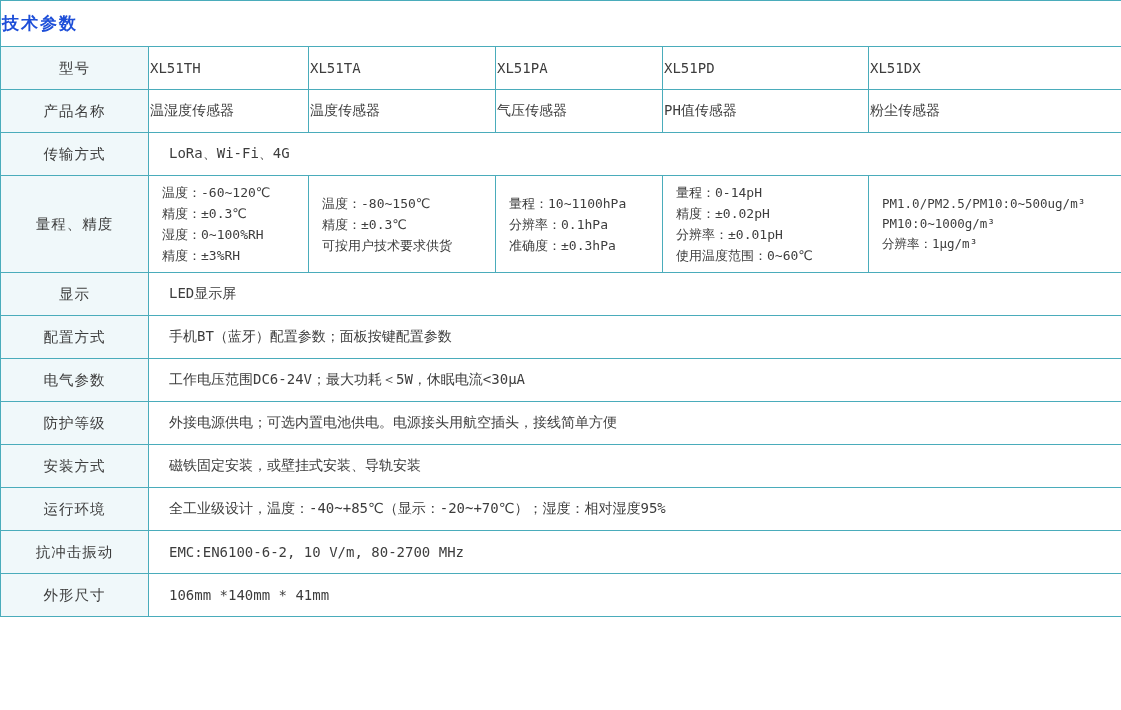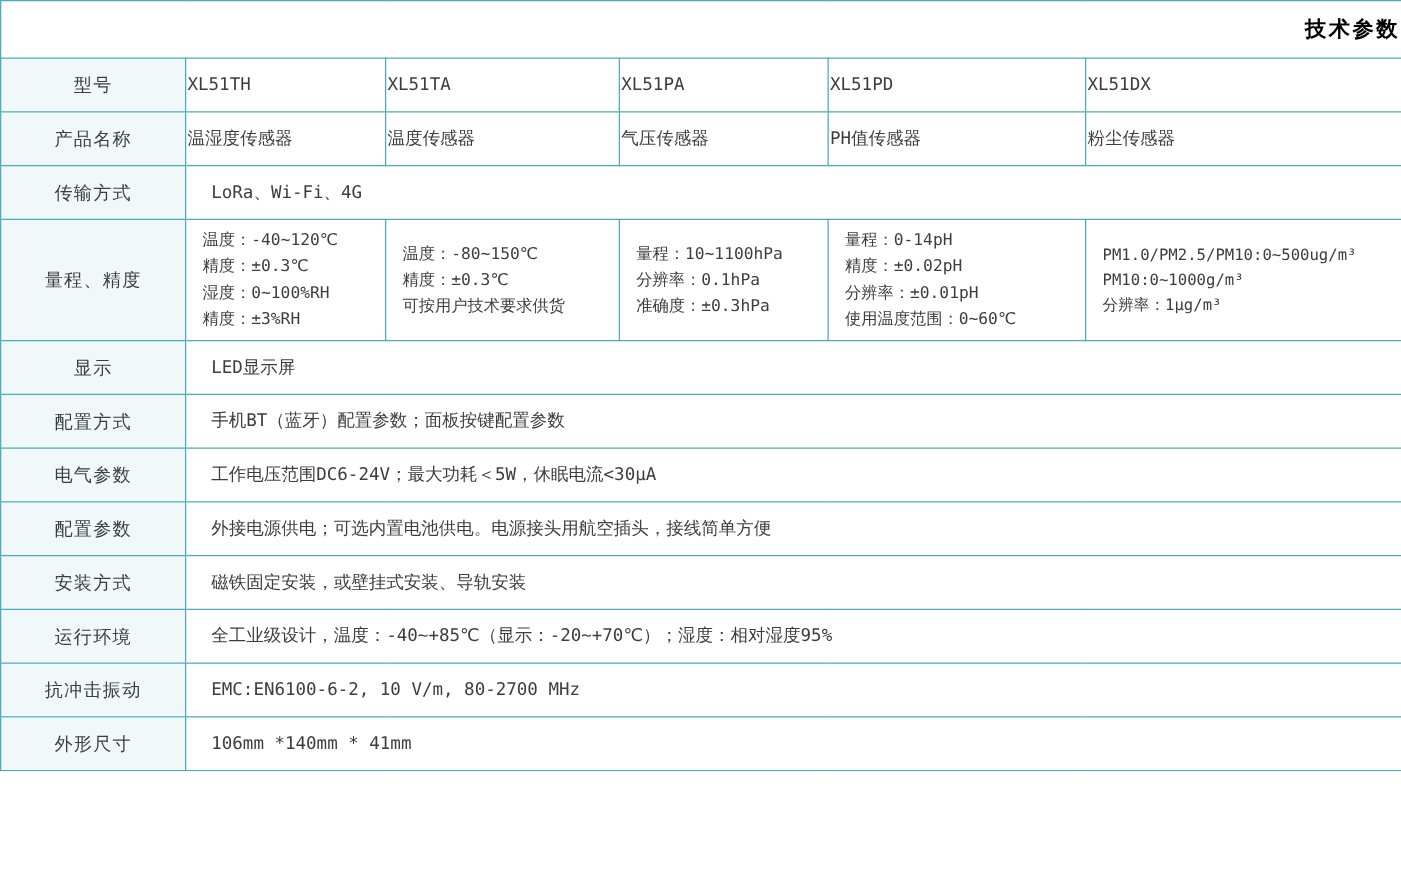--- a/index.html
+++ b/index.html
@@ -15,24 +15,24 @@
     color: #3d3d3d;
   }
   .spec-table td {
     border: 1px solid #4aacbb;
     font-size: 14px;
     overflow: hidden;
     vertical-align: middle;
   }
   tr.title-row td {
     height: 43px;
-    text-align: right;
+    text-align: left;
     font-size: 17px;
     font-weight: bold;
-    color: #000000;
+    color: #1d4ed8;
     letter-spacing: 2px;
     font-family: Liberation Mono, monospace;
   }
   tr.std { height: 43px; margin-top: 39px; }
   tr.range { height: 92px; }
   td.lbl {
     background: #f0f8fa;
     text-align: center;
     font-size: 14.5px;
     letter-spacing: 1px;
@@ -86,21 +86,21 @@
     <td class="c">粉尘传感器</td>
   </tr>
 
   <tr class="std">
     <td class="lbl">传输方式</td>
     <td class="val" colspan="5">LoRa、Wi-Fi、4G</td>
   </tr>
 
   <tr class="range">
     <td class="lbl">量程、精度</td>
-    <td class="multi">温度：-40~120℃
+    <td class="multi">温度：-60~120℃
 精度：±0.3℃
 湿度：0~100%RH
 精度：±3%RH</td>
     <td class="multi">温度：-80~150℃
 精度：±0.3℃
 可按用户技术要求供货</td>
     <td class="multi">量程：10~1100hPa
 分辨率：0.1hPa
 准确度：±0.3hPa</td>
     <td class="multi">量程：0-14pH
@@ -121,21 +121,21 @@
     <td class="lbl">配置方式</td>
     <td class="val" colspan="5">手机BT（蓝牙）配置参数；面板按键配置参数</td>
   </tr>
 
   <tr class="std">
     <td class="lbl">电气参数</td>
     <td class="val" colspan="5">工作电压范围DC6-24V；最大功耗＜5W，休眠电流&lt;30μA</td>
   </tr>
 
   <tr class="std">
-    <td class="lbl">配置参数</td>
+    <td class="lbl">防护等级</td>
     <td class="val" colspan="5">外接电源供电；可选内置电池供电。电源接头用航空插头，接线简单方便</td>
   </tr>
 
 
   <tr class="std">
     <td class="lbl">安装方式</td>
     <td class="val" colspan="5">磁铁固定安装，或壁挂式安装、导轨安装</td>
   </tr>
 
   <tr class="std">

